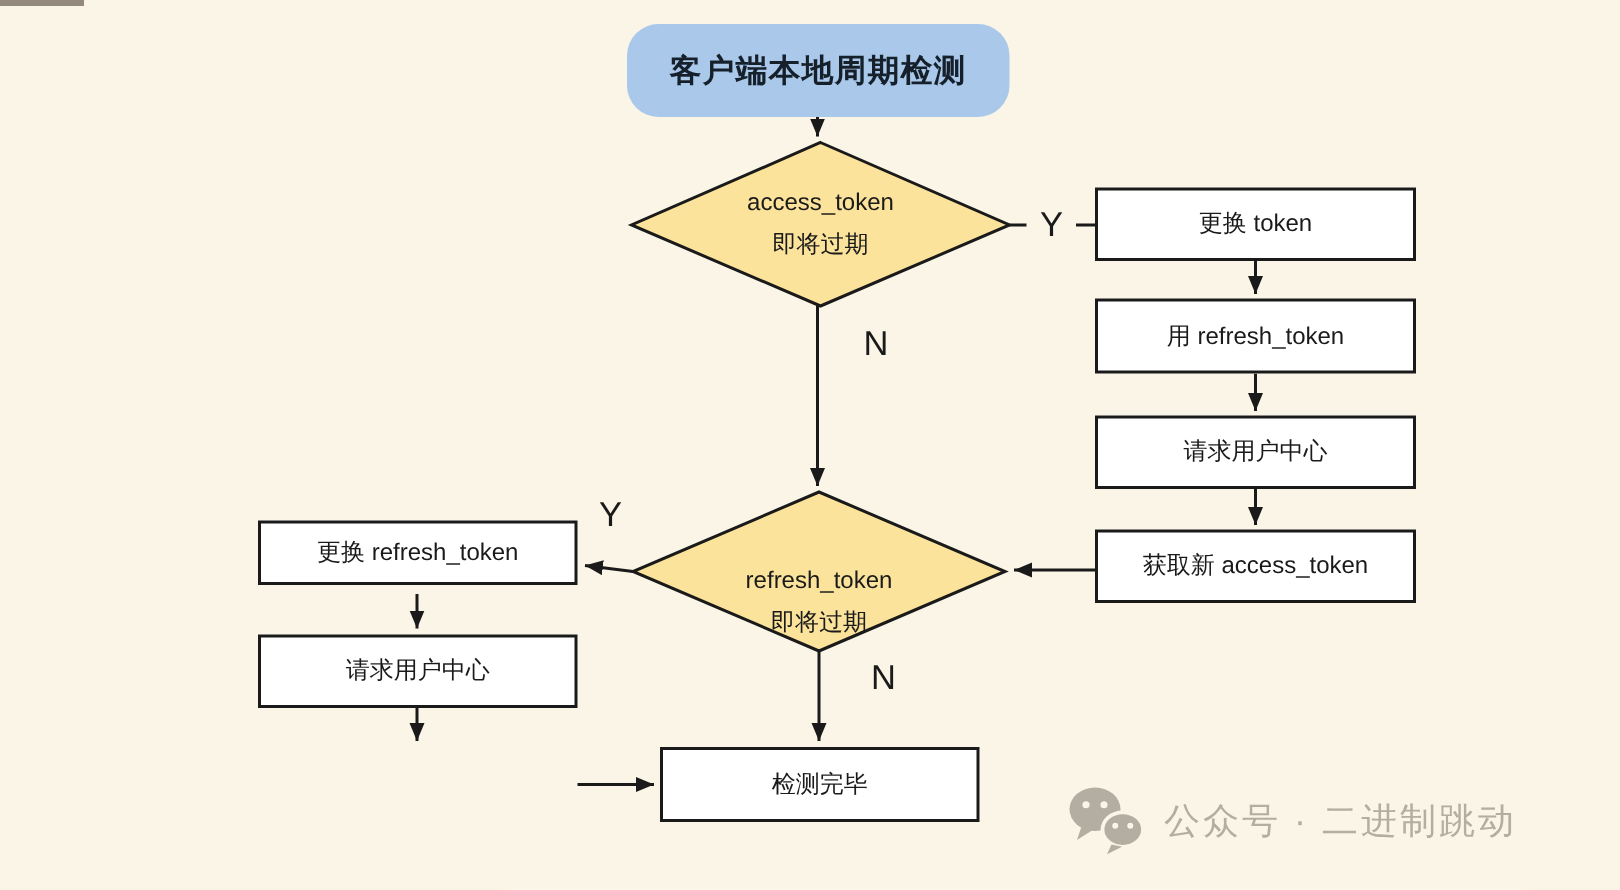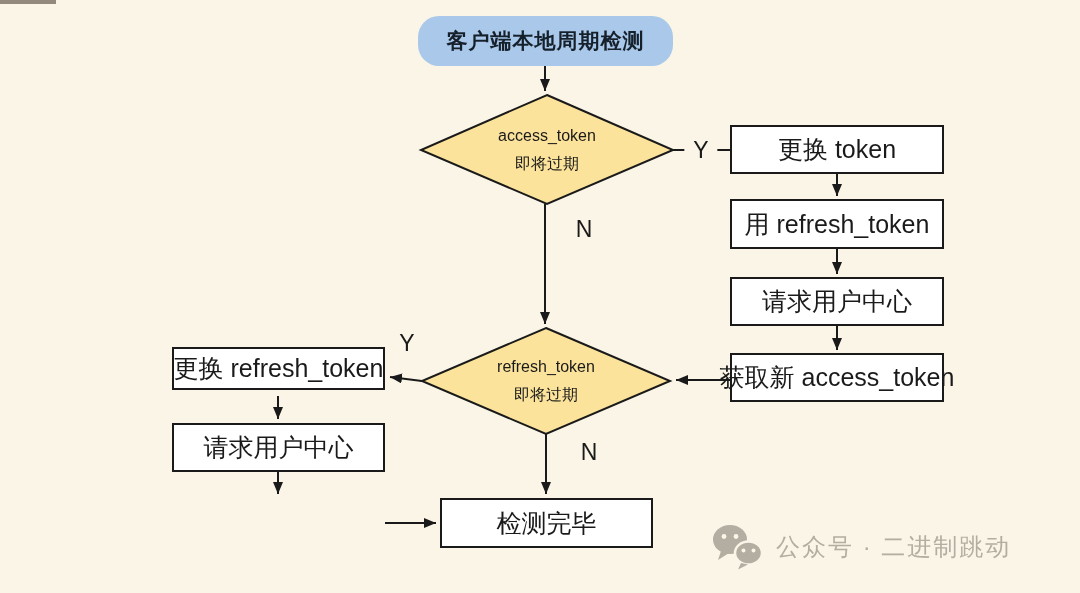--- a/index.html
+++ b/index.html
@@ -26,21 +26,21 @@
     background:#93897D;
   }
   svg.wires{position:absolute;left:0;top:0;}
   .wire{stroke:var(--ink);stroke-width:2;fill:none;}
   .diamond{stroke:var(--ink);stroke-width:2;}
   .node{
     position:absolute;box-sizing:border-box;
     border:2px solid var(--ink);
     background:#fff;
     display:flex;align-items:center;justify-content:center;
-    font-size:25px;color:var(--ink);
+    font-size:16px;color:var(--ink);
     white-space:nowrap;
   }
   .start-node{
     border:none;
     background:var(--blue);
     font-weight:700;
     font-size:21px;
     color:#16202B;
     letter-spacing:1px;
   }
@@ -99,29 +99,29 @@
     <line class="wire" x1="837" y1="326" x2="837" y2="350" marker-end="url(#arrow)"></line>
     <line class="wire" x1="730" y1="380" x2="676" y2="380" marker-end="url(#arrow)"></line>
     <line class="wire" x1="545" y1="204" x2="545" y2="324" marker-end="url(#arrow)"></line>
     <line class="wire" x1="422" y1="381" x2="390" y2="377" marker-end="url(#arrow)"></line>
     <line class="wire" x1="278" y1="396" x2="278" y2="419" marker-end="url(#arrow)"></line>
     <line class="wire" x1="278" y1="472" x2="278" y2="494" marker-end="url(#arrow)"></line>
     <line class="wire" x1="385" y1="523" x2="436" y2="523" marker-end="url(#arrow)"></line>
     <line class="wire" x1="546" y1="434" x2="546" y2="494" marker-end="url(#arrow)"></line>
   </svg>
 
-  <div class="node start-node" style="left:418px;top:16px;width:255px;height:50px;border-radius:21px;">
+  <div class="node start-node" style="left:418px;top:16px;width:255px;height:62px;border-radius:21px;">
     <span>客户端本地周期检测</span>
   </div>
 
   <div class="diamond-label" style="left:547px;top:150px;">
     <div>access_token</div>
     <div>即将过期</div>
   </div>
-  <div class="diamond-label" style="left:546px;top:381px;">
+  <div class="diamond-label" style="left:546px;top:402px;">
     <div>refresh_token</div>
     <div>即将过期</div>
   </div>
 
   <div class="node" style="left:730px;top:125px;width:214px;height:49px;">
     <span>更换 token</span>
   </div>
   <div class="node" style="left:730px;top:199px;width:214px;height:50px;text-align:right;">
     <span>用 refresh_token</span>
   </div>

